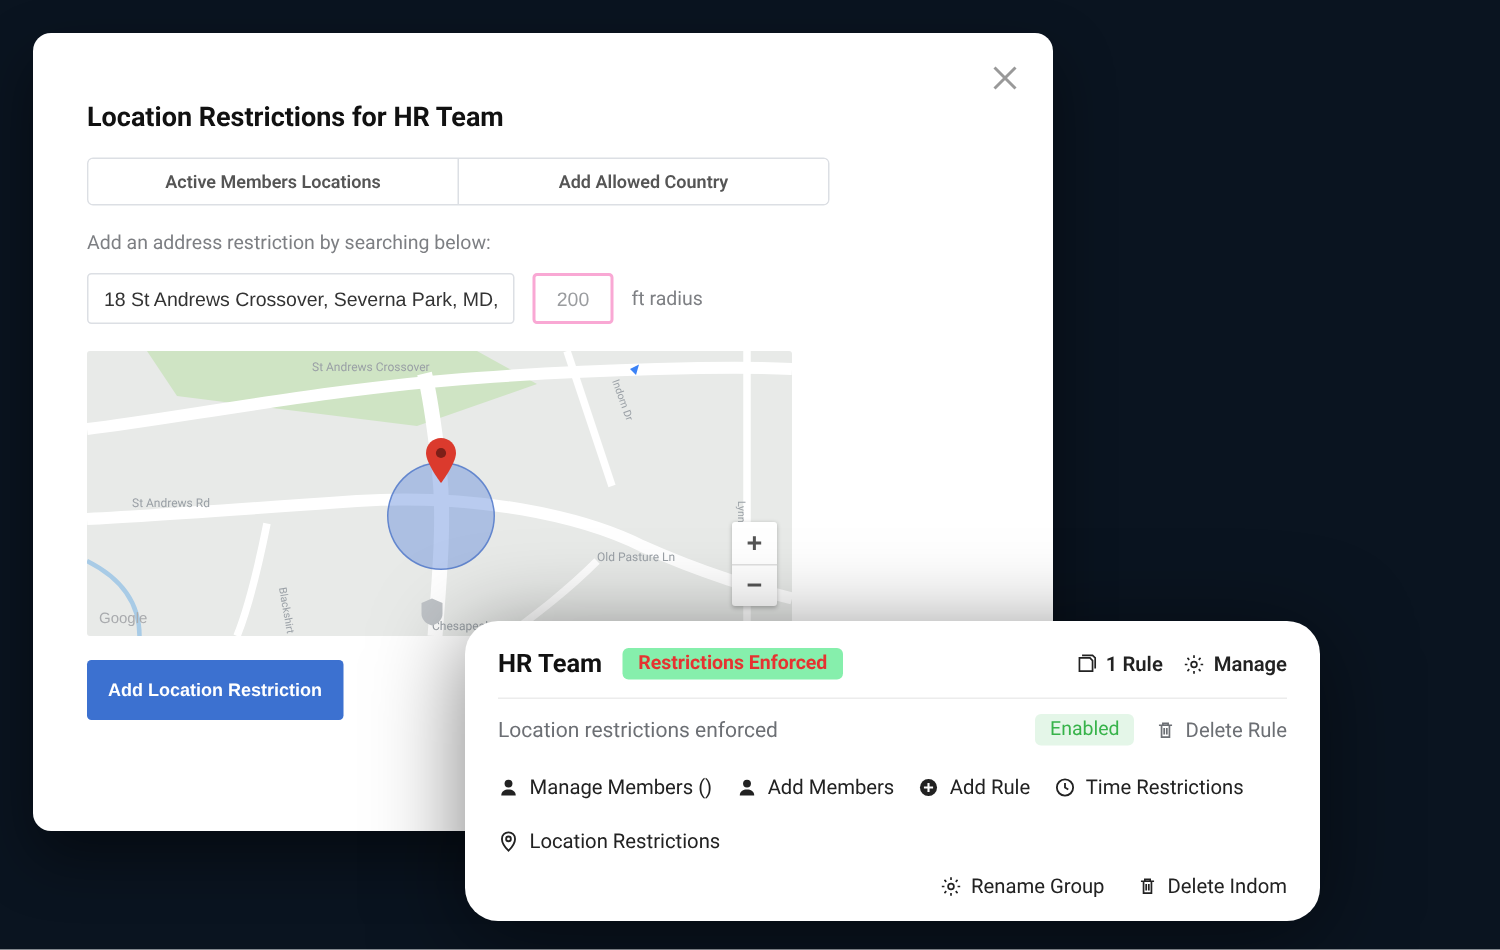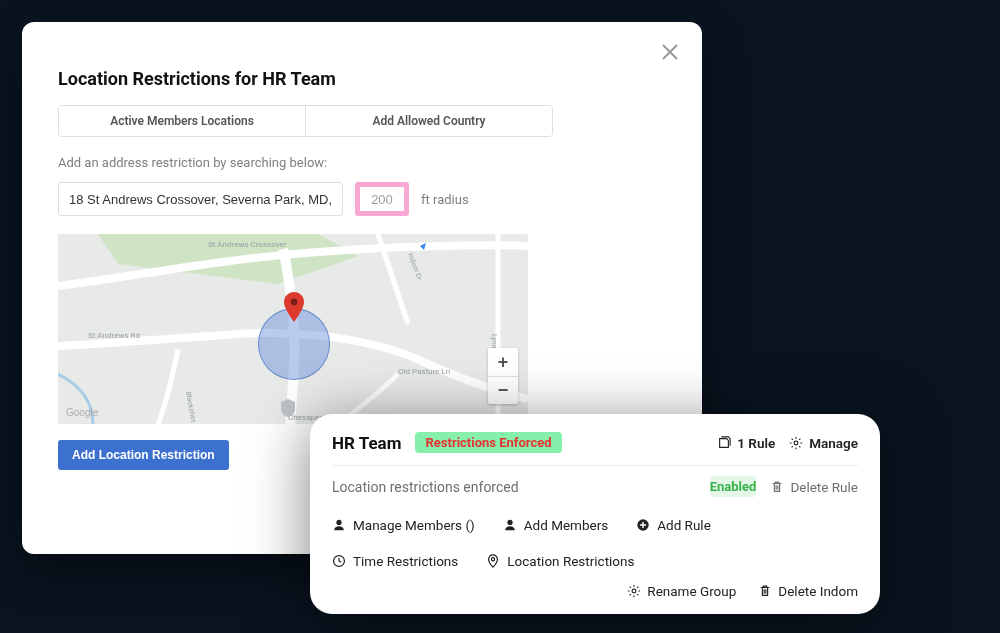--- a/index.html
+++ b/index.html
@@ -63,21 +63,21 @@
   .row-inputs { display: flex; align-items: center; gap: 12px; }
   .addr-input {
     width: 285px; height: 34px;
     border: 1px solid #dcdfe4; border-radius: 3px;
     padding: 0 10px;
     font-size: 13px;
     color: #333;
   }
   .radius-input {
     width: 54px; height: 34px;
-    border: 5px solid #f9a8d4; border-radius: 3px;
+    border: 2px solid #f9a8d4; border-radius: 3px;
     text-align: center;
     font-size: 13px;
     color: #9a9c9f;
   }
   .radius-label { font-size: 13px; color: #7d7f83; }
 
   
   .map {
     margin-top: 18px;
     width: 470px; height: 190px;
@@ -119,21 +119,21 @@
   .map .google {
     position: absolute;
     left: 8px; bottom: 6px;
     font-size: 10px;
     color: #a9abae;
     font-family: sans-serif;
   }
 
   .primary-btn {
     margin-top: 16px;
-    height: 30px;
+    height: 40px;
     padding: 0 14px;
     background: #3c71d0;
     color: #fff;
     border: none;
     border-radius: 3px;
     font-size: 12px;
     font-weight: 600;
     cursor: pointer;
   }
 
@@ -162,30 +162,30 @@
   .gc-row1 .spacer { flex: 1; }
   .rule-count { display: flex; align-items: center; gap: 6px; font-weight: 600; }
   .manage-link { display: flex; align-items: center; gap: 6px; font-weight: 600; cursor: pointer; }
 
   .gc-divider { border: none; border-top: 1px solid #ececec; margin: 12px 0 10px 0; }
 
   .gc-row2 { display: flex; align-items: center; }
   .gc-row2 .rule-name { color: #6c6f74; font-size: 14px; }
   .gc-row2 .spacer { flex: 1; }
   .badge-green {
-    font-size: 13px; font-weight: 700;
+    font-size: 13px; font-weight: 400;
     color: #37b34a;
     background: #e4f6e8;
     border-radius: 4px;
-    padding: 3px 0;
+    padding: 3px 10px;
     margin-right: 14px;
   }
   .delete-rule { display: flex; align-items: center; gap: 6px; color: #6c6f74; cursor: pointer; }
 
-  .gc-actions { display: flex; flex-wrap: wrap; gap: 20px 28px; margin-top: 20px; align-items: center; }
+  .gc-actions { display: flex; flex-wrap: wrap; gap: 20px 16px; margin-top: 20px; align-items: center; }
   .action { display: flex; align-items: center; gap: 7px; cursor: pointer; white-space: nowrap; }
 
   .gc-footer { display: flex; justify-content: flex-end; gap: 22px; margin-top: 14px; }
   .footer-link { display: flex; align-items: center; gap: 6px; cursor: pointer; }
 
   .ico { width: 14px; height: 14px; display: inline-block; flex-shrink: 0; }
   .ico svg { width: 100%; height: 100%; display: block; }
 </style>
 </head>
 <body>

